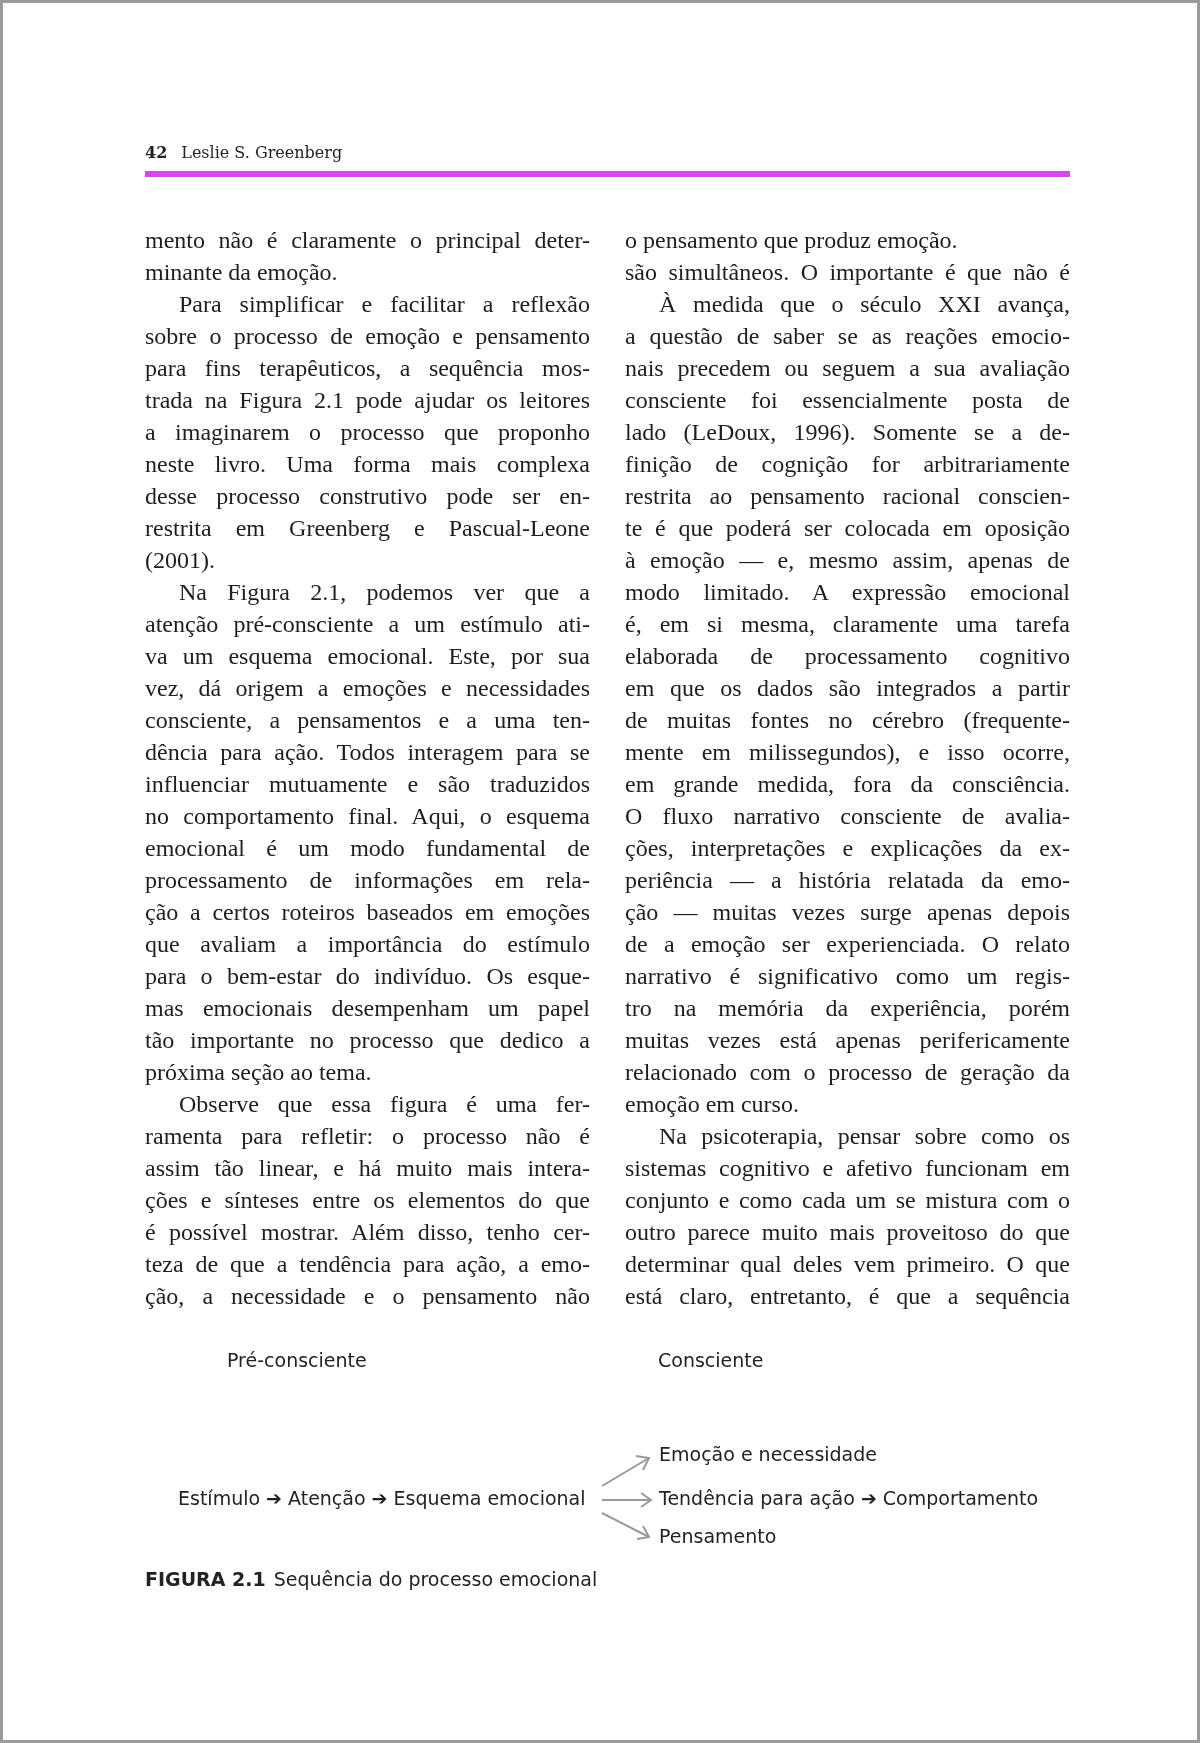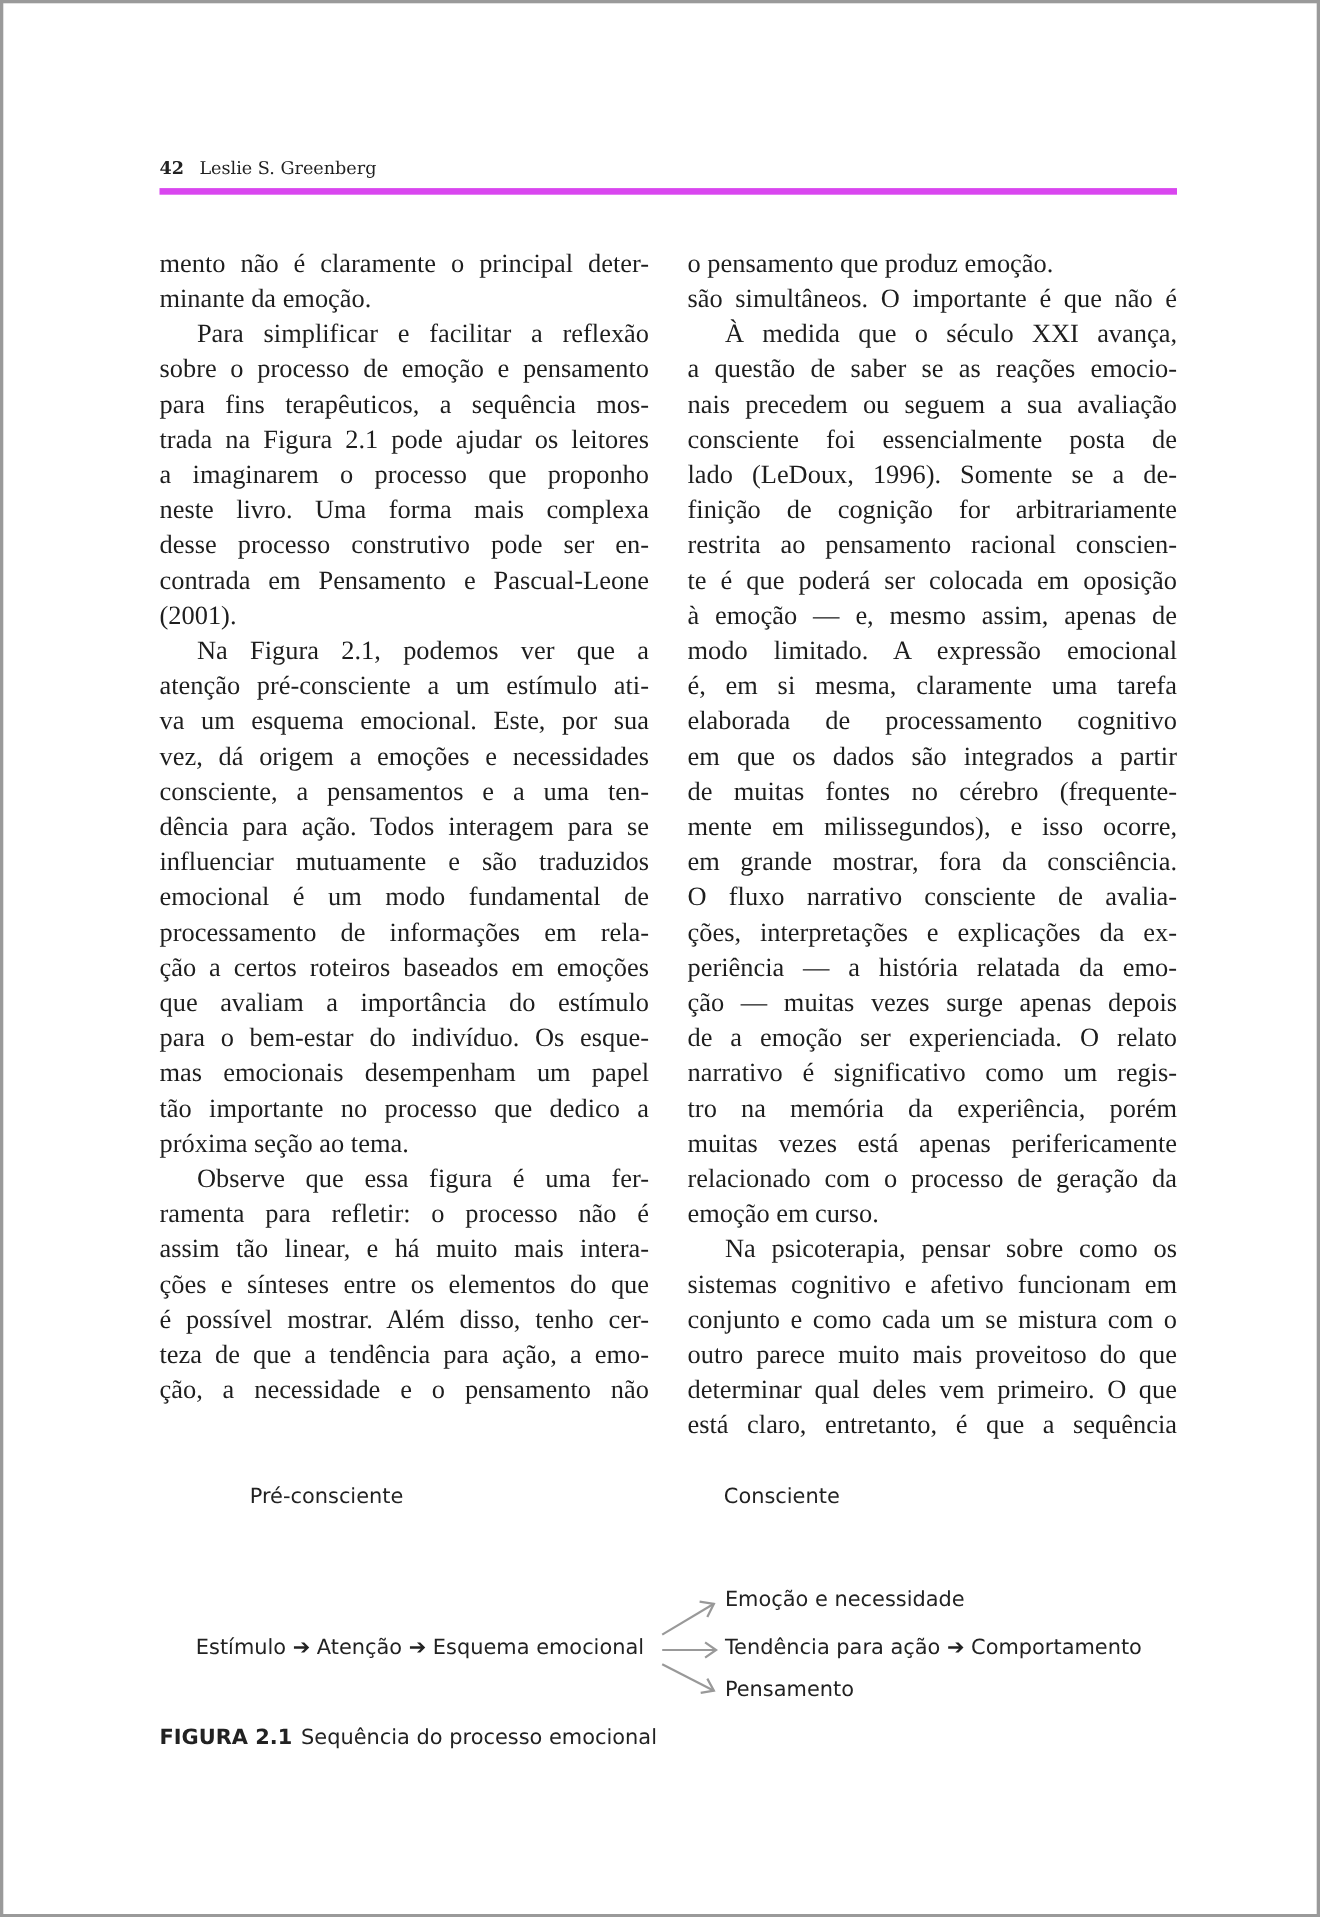--- a/index.html
+++ b/index.html
@@ -49,29 +49,30 @@
   <div class="col left" id="leftcol">
       <span class="line">mento não é claramente o principal deter-</span>
       <span class="line last">minante da emoção.</span>
       <span class="line indent">Para simplificar e facilitar a reflexão</span>
       <span class="line">sobre o processo de emoção e pensamento</span>
       <span class="line">para fins terapêuticos, a sequência mos-</span>
       <span class="line">trada na Figura 2.1 pode ajudar os leitores</span>
       <span class="line">a imaginarem o processo que proponho</span>
       <span class="line">neste livro. Uma forma mais complexa</span>
       <span class="line">desse processo construtivo pode ser en-</span>
-      <span class="line">contrada em Pensamento e Pascual-Leone</span>
+      <span class="line">restrita em Greenberg e Pascual-Leone</span>
       <span class="line last">(2001).</span>
       <span class="line indent">Na Figura 2.1, podemos ver que a</span>
       <span class="line">atenção pré-consciente a um estímulo ati-</span>
       <span class="line">va um esquema emocional. Este, por sua</span>
       <span class="line">vez, dá origem a emoções e necessidades</span>
       <span class="line">consciente, a pensamentos e a uma ten-</span>
       <span class="line">dência para ação. Todos interagem para se</span>
       <span class="line">influenciar mutuamente e são traduzidos</span>
+      <span class="line">no comportamento final. Aqui, o esquema</span>
       <span class="line">emocional é um modo fundamental de</span>
       <span class="line">processamento de informações em rela-</span>
       <span class="line">ção a certos roteiros baseados em emoções</span>
       <span class="line">que avaliam a importância do estímulo</span>
       <span class="line">para o bem-estar do indivíduo. Os esque-</span>
       <span class="line">mas emocionais desempenham um papel</span>
       <span class="line">tão importante no processo que dedico a</span>
       <span class="line last">próxima seção ao tema.</span>
       <span class="line indent">Observe que essa figura é uma fer-</span>
       <span class="line">ramenta para refletir: o processo não é</span>
@@ -92,21 +93,21 @@
       <span class="line">finição de cognição for arbitrariamente</span>
       <span class="line">restrita ao pensamento racional conscien-</span>
       <span class="line">te é que poderá ser colocada em oposição</span>
       <span class="line">à emoção — e, mesmo assim, apenas de</span>
       <span class="line">modo limitado. A expressão emocional</span>
       <span class="line">é, em si mesma, claramente uma tarefa</span>
       <span class="line">elaborada de processamento cognitivo</span>
       <span class="line">em que os dados são integrados a partir</span>
       <span class="line">de muitas fontes no cérebro (frequente-</span>
       <span class="line">mente em milissegundos), e isso ocorre,</span>
-      <span class="line">em grande mostrar, fora da consciência.</span>
+      <span class="line">em grande medida, fora da consciência.</span>
       <span class="line">O fluxo narrativo consciente de avalia-</span>
       <span class="line">ções, interpretações e explicações da ex-</span>
       <span class="line">periência — a história relatada da emo-</span>
       <span class="line">ção — muitas vezes surge apenas depois</span>
       <span class="line">de a emoção ser experienciada. O relato</span>
       <span class="line">narrativo é significativo como um regis-</span>
       <span class="line">tro na memória da experiência, porém</span>
       <span class="line">muitas vezes está apenas perifericamente</span>
       <span class="line">relacionado com o processo de geração da</span>
       <span class="line last">emoção em curso.</span>

